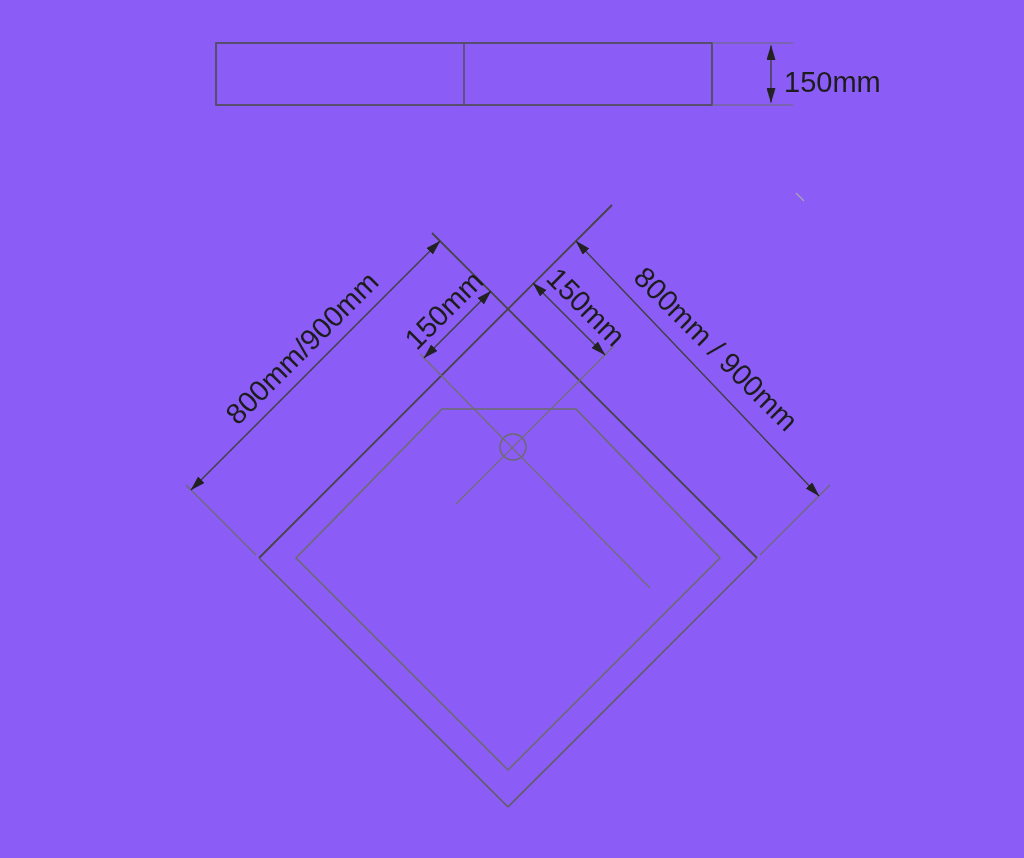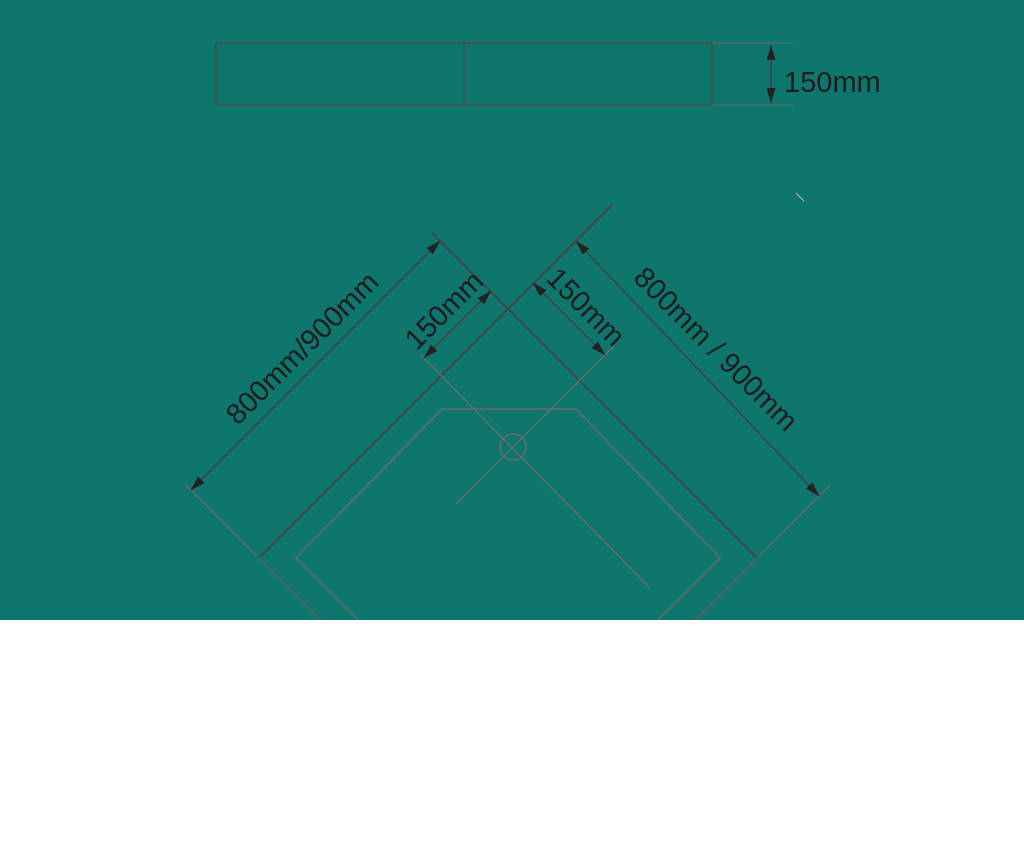--- a/index.html
+++ b/index.html
@@ -4,22 +4,22 @@
 <title>Diagram</title>
 <style>
   html, body {
     margin: 0;
     padding: 0;
     background: #ffffff;
   }
   .stage {
     position: relative;
     width: 1024px;
-    height: 620px;
-    background: #0f766e;
+    height: 858px;
+    background: #8b5cf6;
     overflow: hidden;
   }
   svg.drawing {
     position: absolute;
     left: 0;
     top: 0;
   }
   
   .edge-dark   { stroke: #454545; stroke-width: 1.8; fill: none; }
   .edge-mid    { stroke: #5f5f5f; stroke-width: 1.6; fill: none; }

